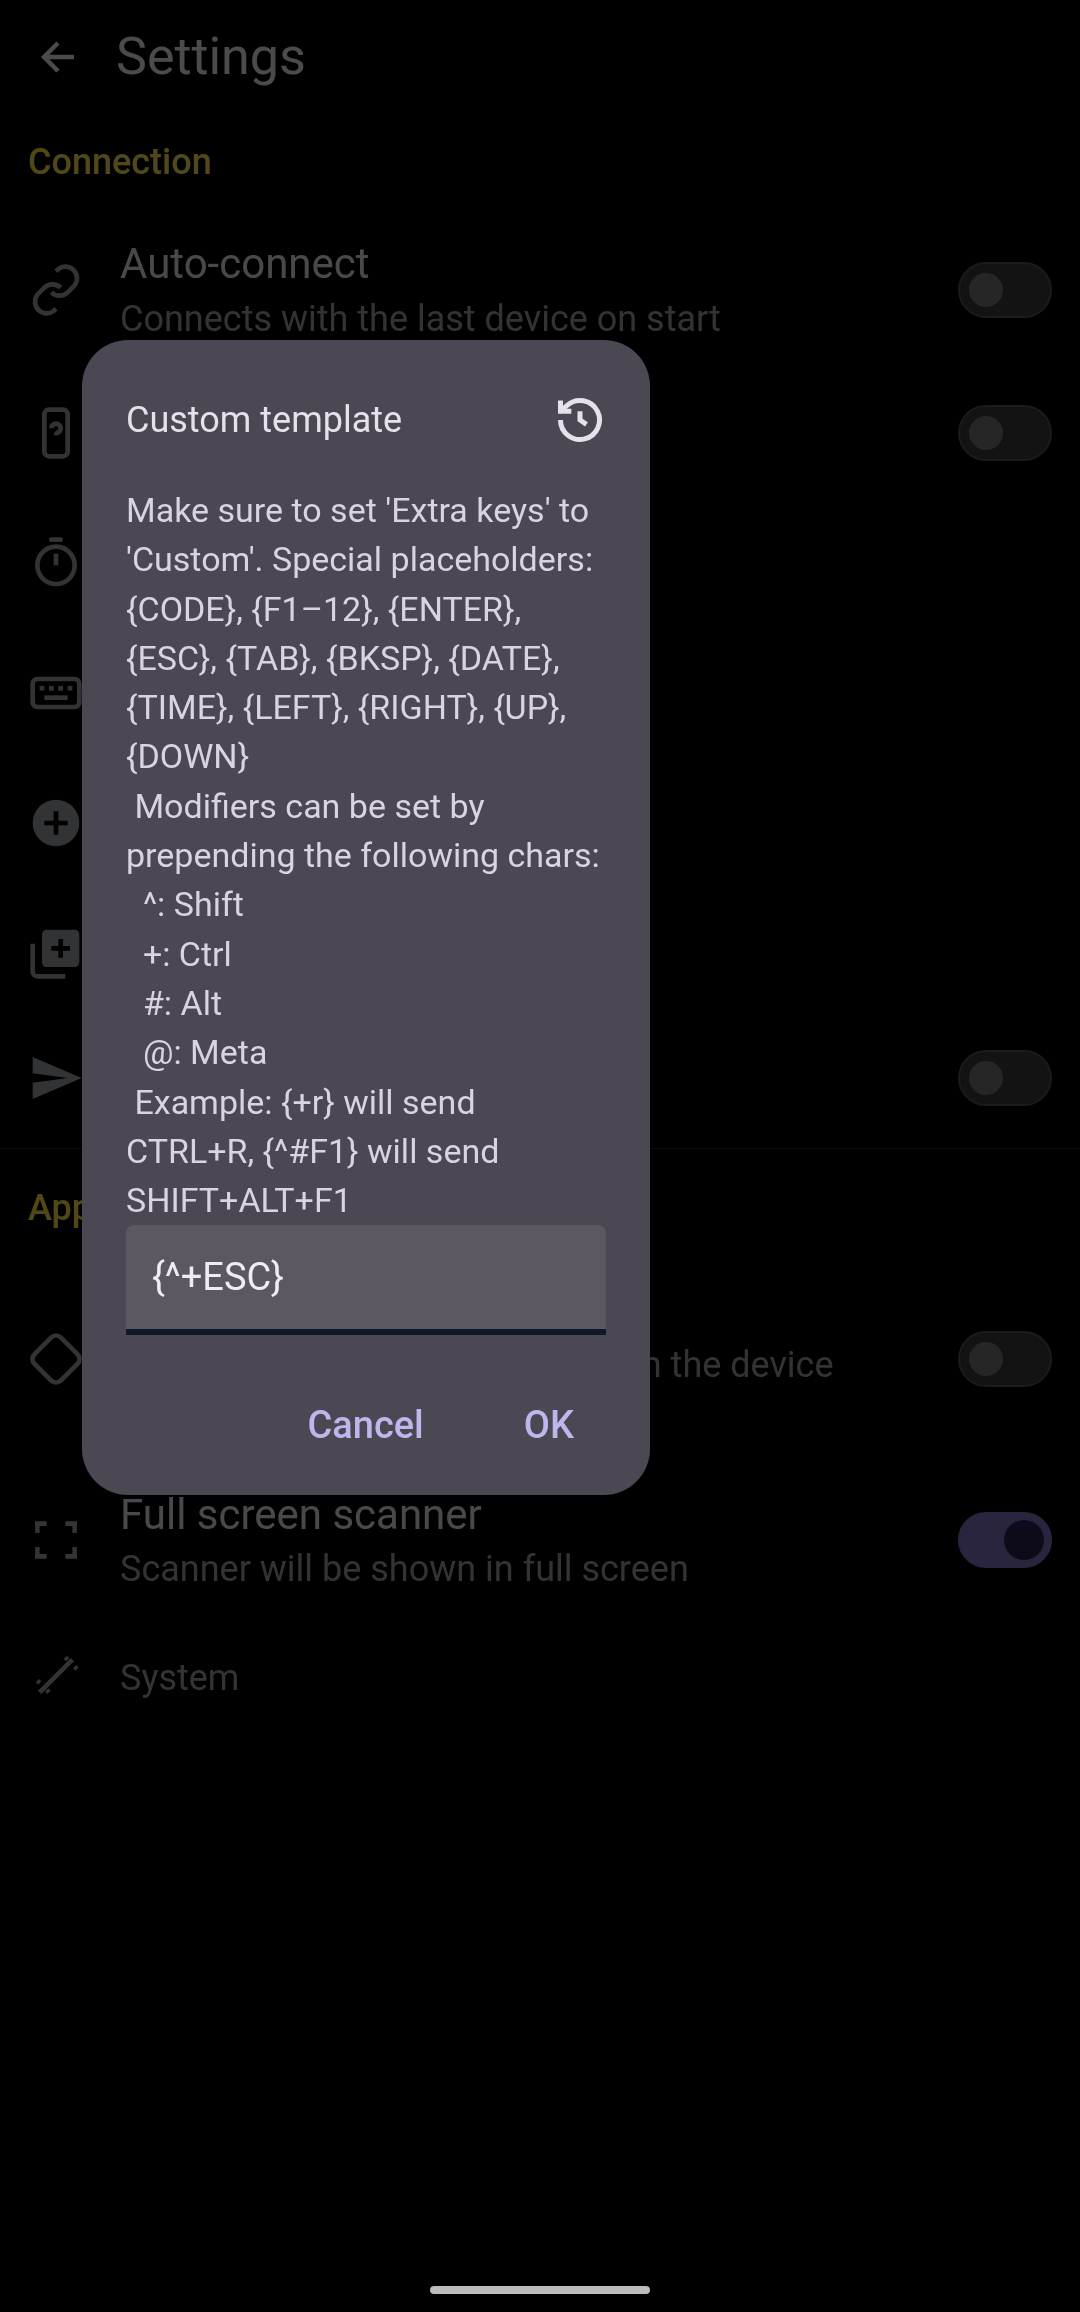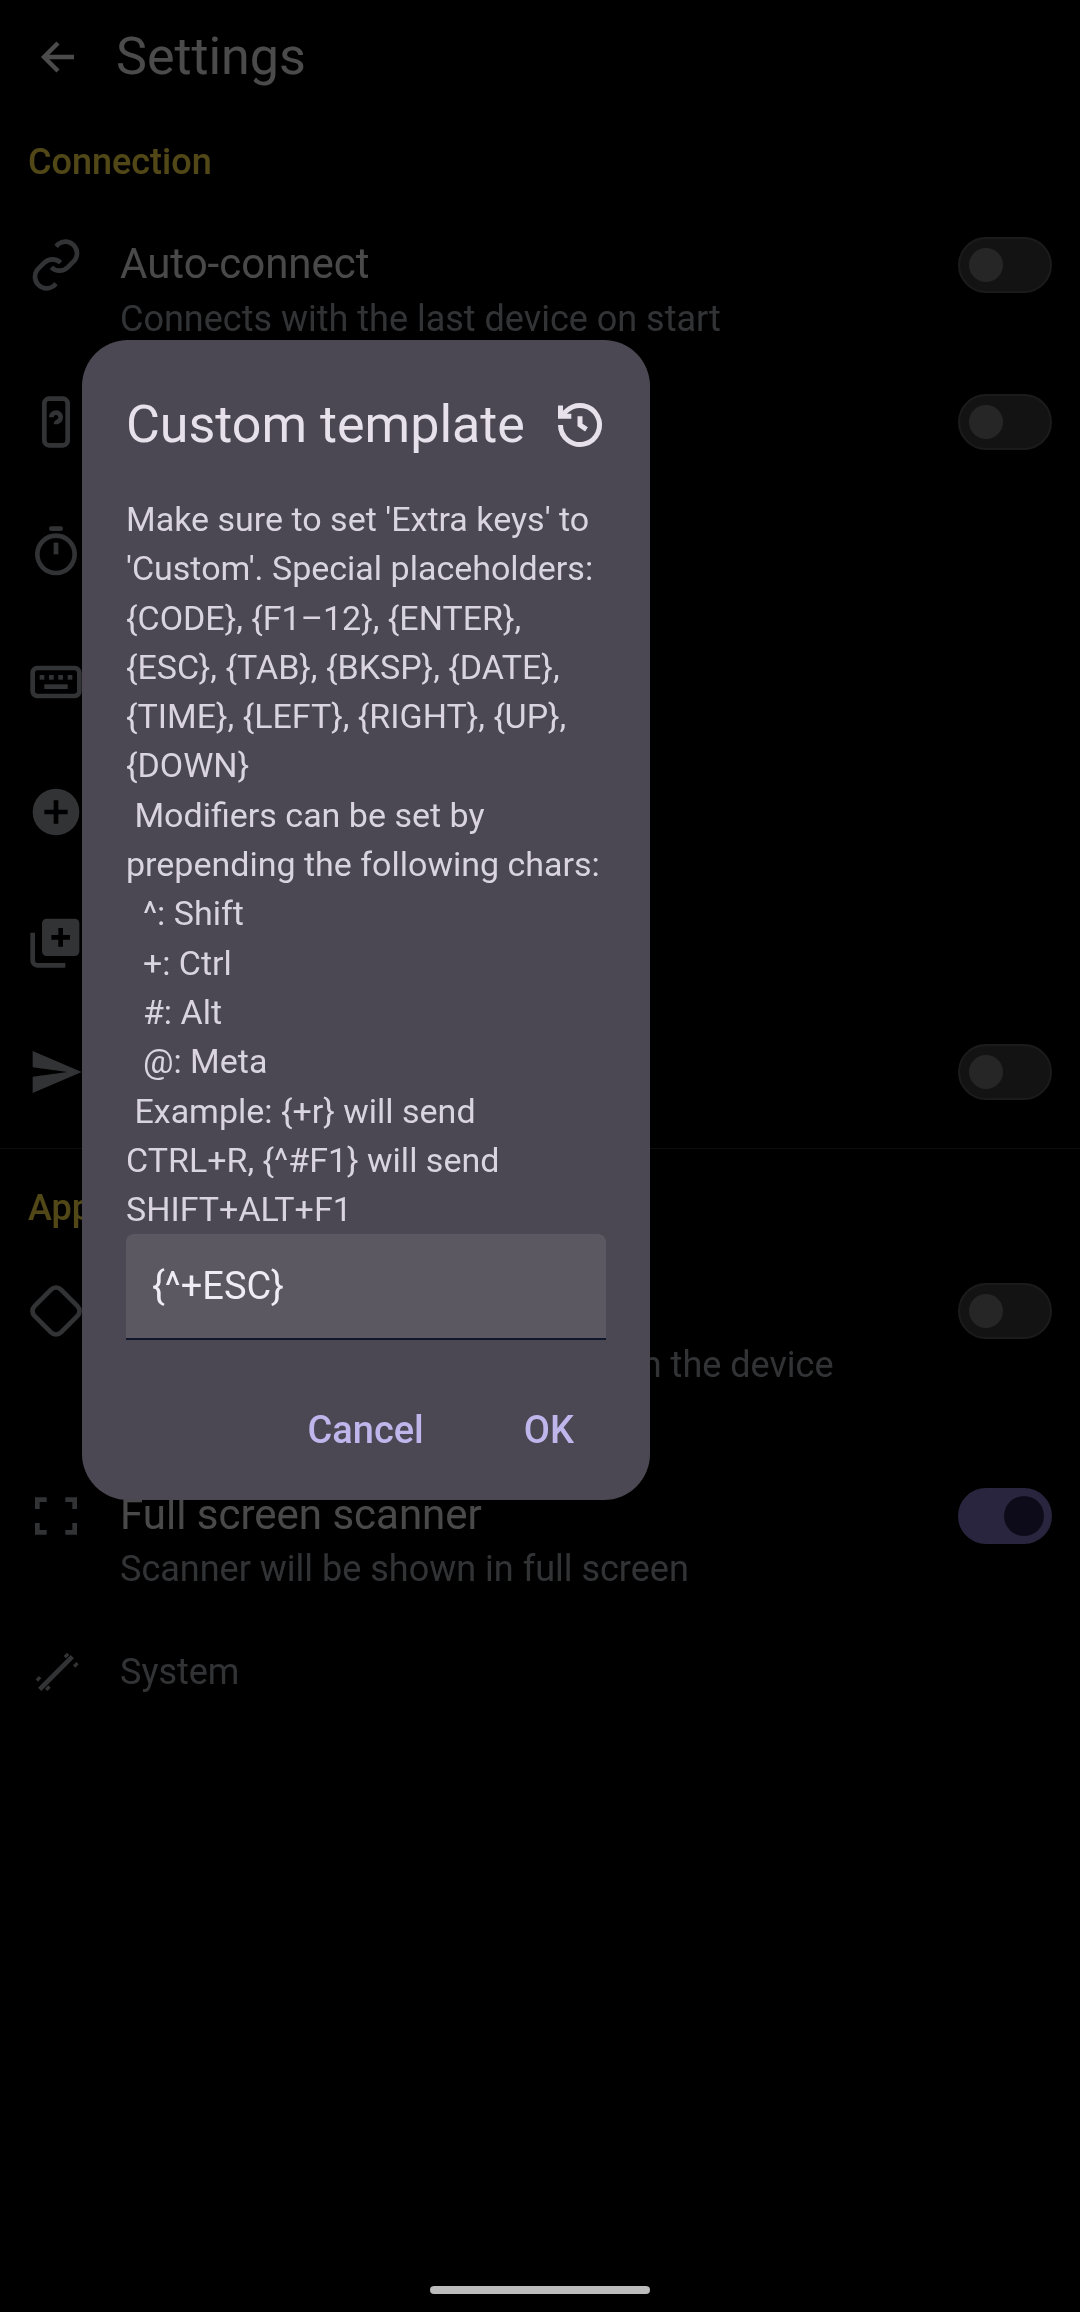--- a/index.html
+++ b/index.html
@@ -18,21 +18,21 @@
     .back-arrow { width: 48px; height: 48px; display: flex; align-items: center; justify-content: center; color:#e8eaed; }
     .page-title { font-size: 52px; font-weight: 400; color: #e8eaed; }
 
     
     .settings { padding: 0 28px; }
     .section-header {
       color: #fde047; font-size: 36px; font-weight: 500;
       padding: 28px 0 28px 0;
     }
     .row {
-      display: flex; 
+      display: flex; align-items: center;
       padding: 26px 0; gap: 36px; min-height: 114px;
     }
     .row-icon {
       width: 56px; height: 56px; flex-shrink: 0;
       display: flex; align-items: center; justify-content: center;
       color: #9aa0a6;
     }
     .row-texts { flex: 1; }
     .row-title { font-size: 42px; color: #e3e3e3; line-height: 1.3; }
     .row-sub { font-size: 36px; color: #9aa0a6; margin-top: 4px; line-height: 1.3; }
@@ -58,29 +58,29 @@
     .dialog {
       position: absolute; left: 82px; top: 340px; width: 568px;
       background: #4b4753; border-radius: 46px;
       padding: 54px 44px 36px 44px;
       color: #e6e1ea;
     }
     .dialog-header {
       display: flex; align-items: center; justify-content: space-between;
       margin-bottom: 40px;
     }
-    .dialog-title { font-size: 52px; font-weight: 400; color:#e6e1ea;}
+    .dialog-title { font-size: 36px; font-weight: 400; color:#e6e1ea;}
     .history-icon { width: 52px; height: 52px; color:#e6e1ea;}
     .dialog-desc {
       font-size: 34px; line-height: 1.45; color: #d9d4df;
       white-space: pre-wrap;
     }
     .input-wrap {
       background: #5c5862; border-radius: 8px 8px 0 0;
-      padding: 30px 26px; border-bottom: 2px solid #0f172a;
+      padding: 30px 26px; border-bottom: 6px solid #0f172a;
       margin-bottom: 56px;
     }
     .input {
       width: 100%; background: transparent; border: none; outline: none;
       font-size: 38px; color: #f0ecf5;
     }
     .dialog-actions {
       display: flex; justify-content: flex-end; gap: 60px;
       padding-right: 12px;
     }

